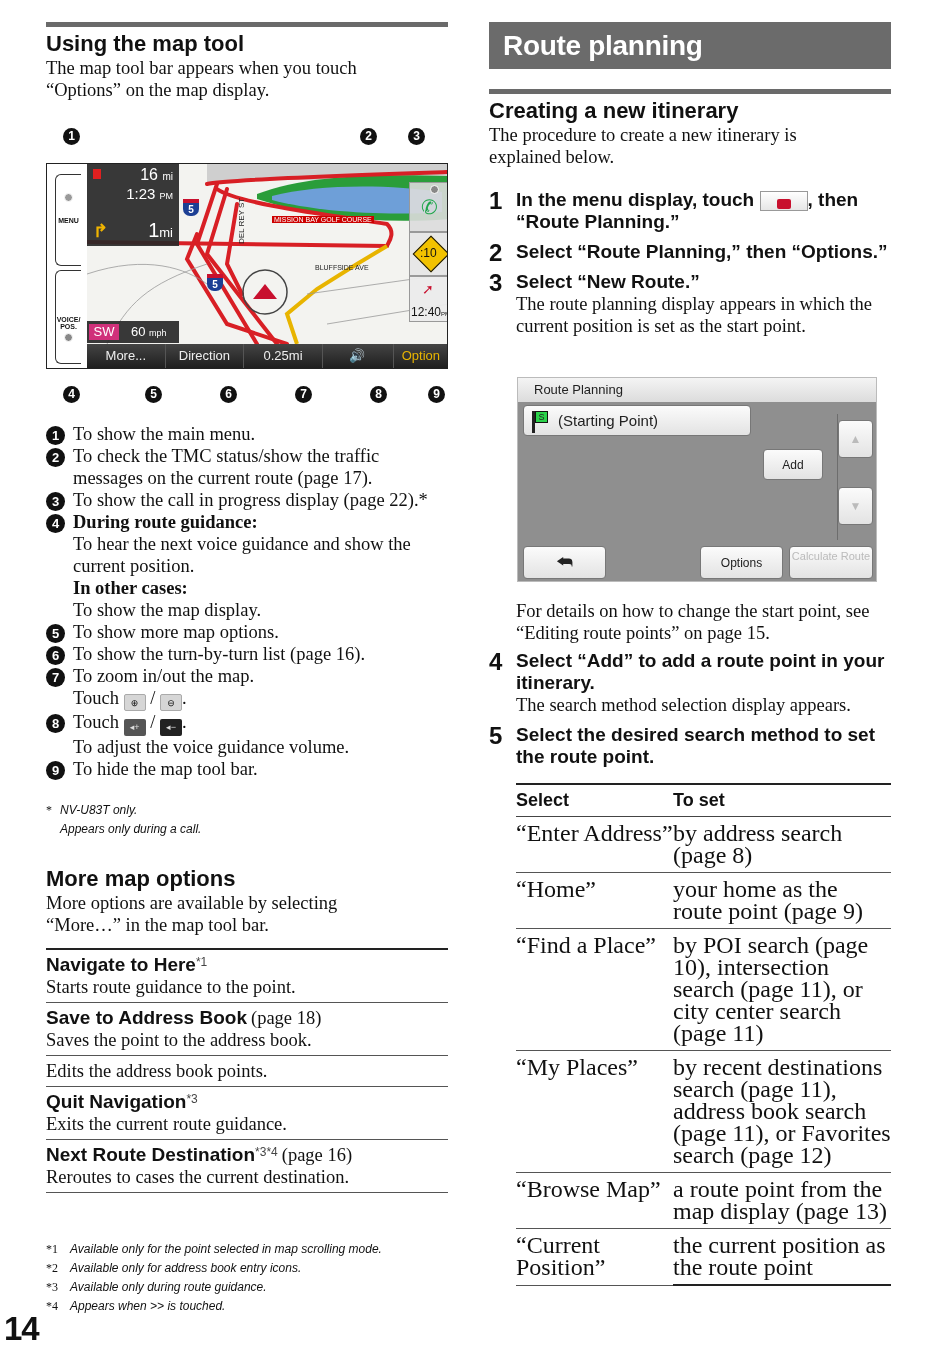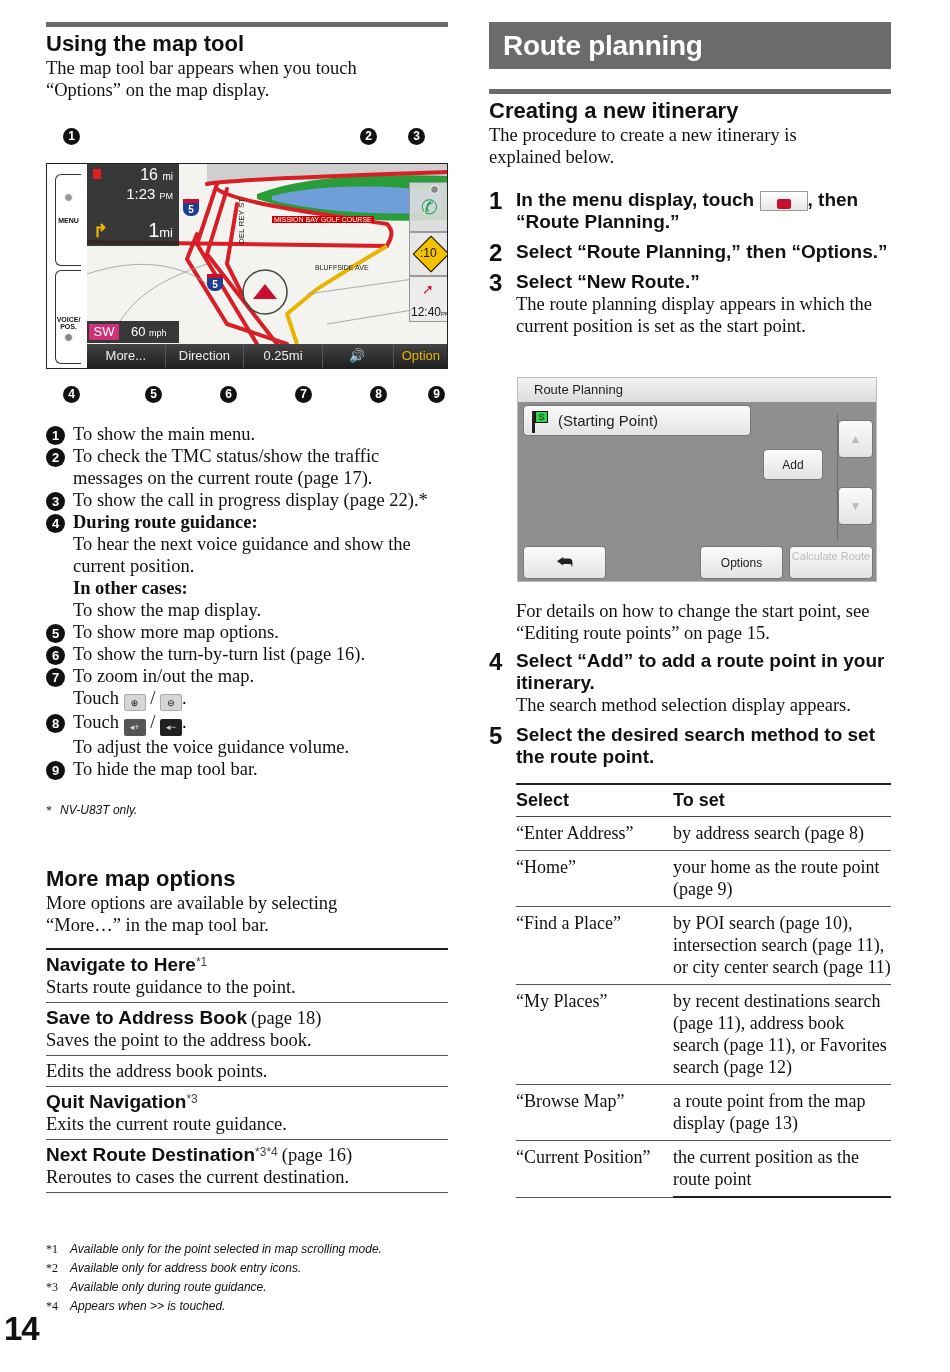--- a/index.html
+++ b/index.html
@@ -35,21 +35,21 @@
   .step { position: relative; padding-left: 27px; }
   .step .sn { position: absolute; left: 0; top: -2px; font-family: "Liberation Sans", sans-serif; font-weight: bold; font-size: 24px; }
   .step .st { font-family: "Liberation Sans", sans-serif; font-weight: bold; font-size: 19px; line-height: 22px; }
   
   #rp { left: 517px; top: 377px; width: 360px; height: 205px; background: #8f8f8f; border: 1px solid #bbb; }
   .rp-title { height: 24px; background: linear-gradient(#f4f4f4,#dcdcdc); font-family: "Liberation Sans", sans-serif; font-size: 13px; line-height: 24px; padding-left: 16px; color: #222; }
   .rpbtn { position: absolute; background: linear-gradient(#fbfbfb,#e3e3e3); border: 1px solid #777; border-radius: 4px; font-family: "Liberation Sans", sans-serif; font-size: 12px; text-align: center; color: #222; }
   
   table { border-collapse: collapse; width: 375px; }
   th { font-family: "Liberation Sans", sans-serif; font-weight: bold; font-size: 18px; text-align: left; padding: 5px 0 5px 0; border-top: 2px solid #222; border-bottom: 1.5px solid #444; }
-  td { font-size: 18px; line-height: 22px; vertical-align: top; padding: 5px 0 6px 0; border-bottom: 1.5px solid #555; }
+  td { font-size: 24px; line-height: 22px; vertical-align: top; padding: 5px 0 6px 0; border-bottom: 1.5px solid #555; }
   td.c1, th.c1 { width: 157px; }
   #pagenum { left: 4px; top: 1310px; font-family: "Liberation Sans", sans-serif; font-weight: bold; font-size: 33px; letter-spacing: -1px; }
 </style>
 </head>
 <body>
 
 <div id="left" class="abs">
   <div class="rule-thick"></div>
   <div class="h2" style="margin-top:4px;">Using the map tool</div>
   <div class="body" style="width:350px;">The map tool bar appears when you touch “Options” on the map display.</div>
@@ -166,20 +166,21 @@
     <span class="n">8</span>
     <div><span>Touch</span>
       <span class="iconbox" style="background:#555;color:#ddd;">◂+</span> / <span class="iconbox" style="background:#222;color:#ddd;">◂−</span>.</div>
     <div>To adjust the voice guidance volume.</div>
   </div>
   <div class="li"><span class="n">9</span><span>To hide the map tool bar.</span></div>
 </div>
 
 <div class="abs fn" style="left:46px;top:801px;width:400px;">
   <div><span class="m" style="width:14px;">*</span><span>NV-U83T only.</span></div>
+  <div style="padding-left:14px;">Appears only during a call.</div>
 </div>
 
 <div class="abs" style="left:46px;top:866px;width:402px;">
   <div class="h2">More map options</div>
   <div class="body" style="width:340px;margin-bottom:12px;">More options are available by selecting “More…” in the map tool bar.</div>
   <div class="opt-entry" style="border-top-width:2px;border-top-color:#222;">
     <div><span class="opt-title">Navigate to Here</span><span class="sup">*1</span></div>
     <div class="body">Starts route guidance to the point.</div>
   </div>
   <div class="opt-entry">

